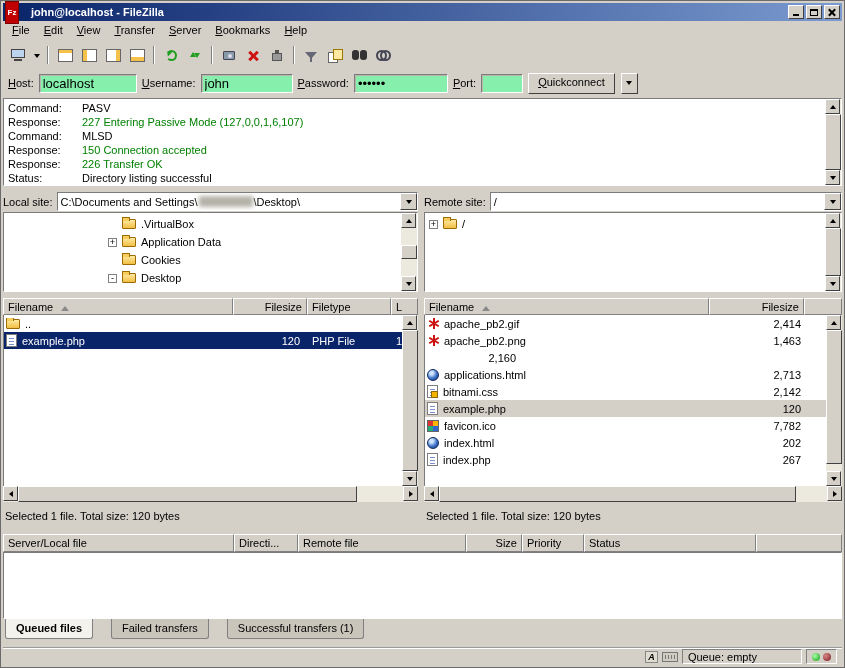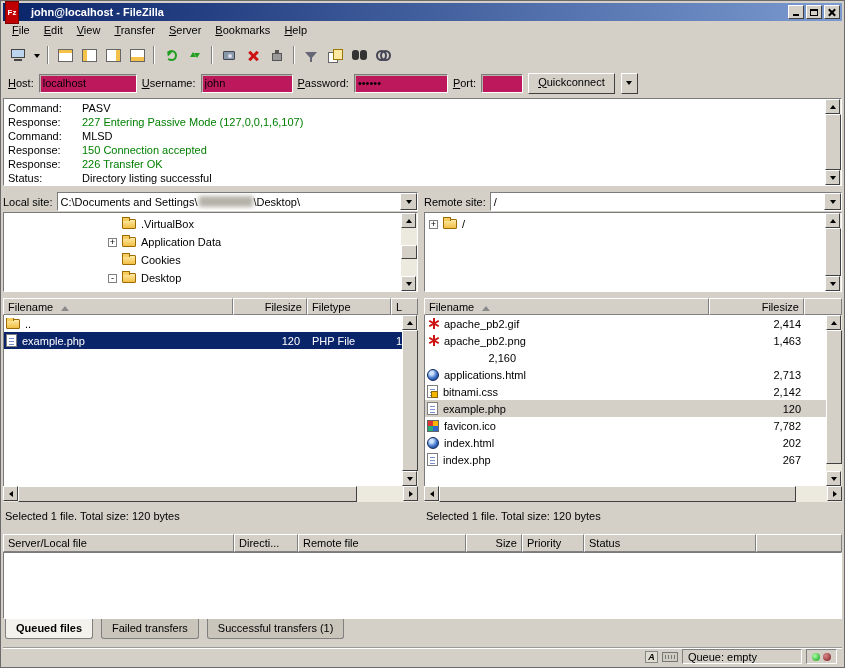--- a/index.html
+++ b/index.html
@@ -67,22 +67,22 @@
   .i-binoc::before { left:0; } .i-binoc::after { right:0; }
   .i-keys { position:relative; width:15px; height:11px; }
   .i-keys::before,.i-keys::after { content:""; position:absolute; width:7px; height:7px; border:2px solid #445; border-radius:50%; }
   .i-keys::before { left:0; top:0; } .i-keys::after { right:0; bottom:0; }
 
   
   .quickbar { height:30px; flex:0 0 30px; display:flex; align-items:center; gap:5px; padding:0 5px; }
   .qc-label { display:inline-block; }
   .qc-label::first-letter { text-decoration:underline; }
   .qc-input { height:19px; border:1px solid; border-color:#7b7b7b #fff #fff #7b7b7b;
-              box-shadow:inset 1px 1px 0 #b9b5ab; background:#be185d; padding:0 3px;
-              font-family:"Liberation Sans",sans-serif; font-size:11px; }
+              box-shadow:inset 1px 1px 0 #b9b5ab; background:#86efac; padding:0 3px;
+              font-family:"Liberation Sans",sans-serif; font-size:13px; }
   .w-host{width:98px;} .w-user{width:92px;} .w-pass{width:94px;} .w-port{width:42px;}
   .qc-btn { height:21px; background:#d4d0c8; border:1px solid; border-color:#fff #404040 #404040 #fff;
             padding:2px 9px; display:inline-block; }
   .qc-btn::first-letter { text-decoration:underline; }
   .qc-dd { width:17px; height:21px; background:#d4d0c8; border:1px solid; border-color:#fff #404040 #404040 #fff;
            display:flex; align-items:center; justify-content:center; margin-left:1px; }
   .vscroll { width:16px; flex:0 0 16px; display:flex; flex-direction:column; background:#ece9df; }
   .hscroll { height:16px; flex:0 0 16px; display:flex; background:#ece9df; }
   .sb-btn { width:15px; height:15px; background:#d4d0c8; border:1px solid; border-color:#fff #404040 #404040 #fff;
             display:flex; align-items:center; justify-content:center; flex:0 0 15px; }
@@ -160,21 +160,21 @@
                 background:radial-gradient(circle at 35% 30%, #cfe4ff 0 18%, #3f74c8 55%, #12337a); }
   .icon-fav { width:12px; height:12px; flex:0 0 12px; margin-right:5px; border:1px solid #666;
               background-image:linear-gradient(90deg,#d33 50%,#ffb400 50%),linear-gradient(90deg,#2a7 50%,#36c 50%);
               background-size:100% 50%; background-position:top,bottom; background-repeat:no-repeat; }
 
   
   .queue-header { height:18px; flex:0 0 18px; display:flex; margin-top:9px; }
   .q1{width:231px;flex:0 0 231px;} .q2{width:64px;flex:0 0 64px;} .q3{width:168px;flex:0 0 168px;}
   .q4{width:56px;flex:0 0 56px;justify-content:flex-end;} .q5{width:62px;flex:0 0 62px;} .q6{width:172px;flex:0 0 172px;} .q7{flex:1;}
   .queue-body { height:67px; flex:0 0 67px; border:1px solid; border-color:#7b7b7b #fff #fff #7b7b7b; background:#fff; }
-  .tabs { height:21px; flex:0 0 21px; display:flex; align-items:flex-start; padding-left:2px; gap:8px; }
+  .tabs { height:21px; flex:0 0 21px; display:flex; align-items:flex-start; padding-left:2px; gap:18px; }
   .tab { padding:3px 10px 4px; background:#c9c5bb; border:1px solid #808080; border-top:none;
          border-radius:0 0 3px 3px; }
   .tab.active { background:#f4f2ec; font-weight:bold; border-color:#808080; }
 
   
   .statusbar { height:18px; flex:0 0 18px; margin-top:7px; border-top:1px solid #9a9a9a; box-shadow:inset 0 1px 0 #fff;
                display:flex; align-items:center; justify-content:flex-end; gap:4px; padding:0 5px; }
   .i-ascii { width:13px; height:12px; background:#dfdcd2; border:1px solid #888; display:flex; align-items:center;
              justify-content:center; font-size:9px; font-style:italic; font-weight:bold; }
   .i-ascii::before { content:"A"; }

